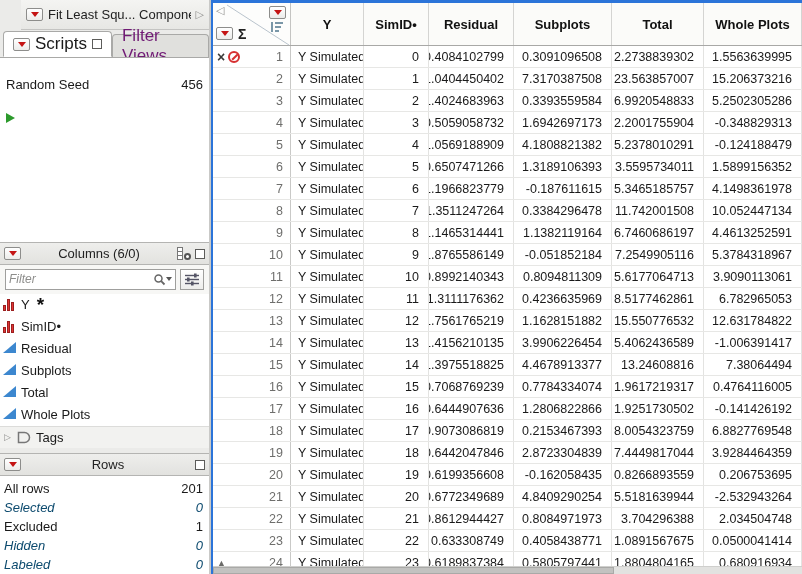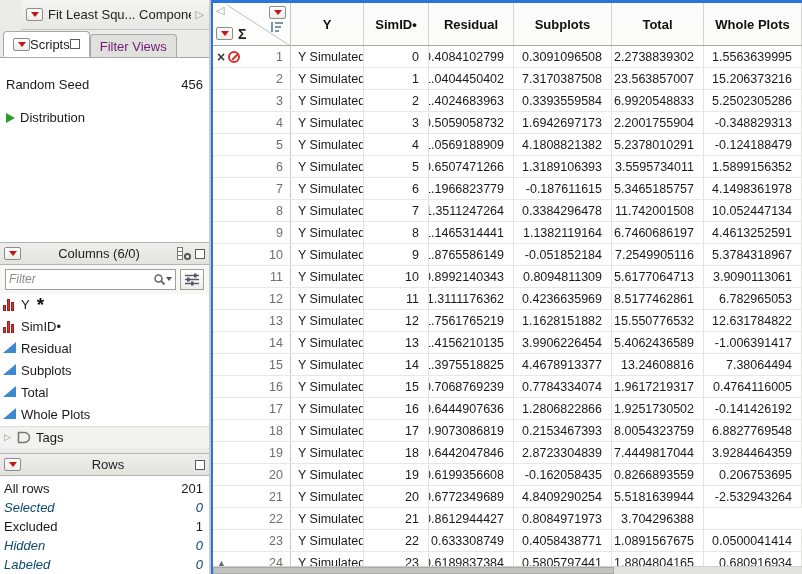--- a/index.html
+++ b/index.html
@@ -13,21 +13,21 @@
     background:linear-gradient(#f4f4f2,#e7e7e4); border-bottom:1px solid #c4c4c2; font-size:13px; color:#222;margin-left:21px; }
   .panel-title .title-text { white-space:nowrap; overflow:hidden; flex:1; }
   .disc-tri { color:#8f8f8d; font-size:11px; }
 
   .rtri-btn { width:17px; height:13px; background:linear-gradient(#ffffff,#ececea); border:1px solid #8d8d8b;
     border-radius:2px; display:inline-flex; align-items:center; justify-content:center; flex:none; }
   .rtri-btn i { width:0; height:0; border-left:4px solid transparent; border-right:4px solid transparent;
     border-top:5px solid #c41414; }
 
   .tabs { height:28px; display:flex; align-items:flex-end; padding-left:3px; background:#ebebe9; }
-  .tab { display:flex; align-items:center; font-size:13px; padding:4px 9px; border:1px solid #a9a9a7;
+  .tab { display:flex; align-items:center; gap:5px; font-size:17px; padding:4px 9px; border:1px solid #a9a9a7;
     border-radius:4px 4px 0 0; }
   .tab.active { background:#ffffff; border-bottom:1px solid #ffffff; height:26px; }
   .tab.inactive { background:#e0e0dd; color:#701a75; height:23px; border-bottom:none; }
   .sq-icon { width:10px; height:10px; border:1.5px solid #5c5c5a; background:#fff; flex:none; }
 
   .scripts-content { height:187px; background:#ffffff; border-top:1px solid #a9a9a7; padding:4px 4px; font-size:13px; }
   .script-row { display:flex; align-items:center; gap:5px; height:21px; padding:0 2px;margin-top:12px; }
   .script-row .lbl { flex:1; white-space:nowrap; overflow:hidden; }
   .script-row .val { text-align:right; }
   .play-tri { width:0; height:0; border-top:5px solid transparent; border-bottom:5px solid transparent;
@@ -131,21 +131,20 @@
       </div>
     </div>
 
     <div class="scripts-content" id="scripts-list">
         <div class="script-row">
           <span class="lbl">Random Seed</span>
           <span class="val">456</span>
         </div>
         <div class="script-row">
           <span class="play-tri"></span>
-          <span class="lbl">Distribution</span>
         </div>
       </div>
 
     <div class="section-header">
       <span class="rtri-btn">
           <i></i>
         </span>
       <span class="sec-title">Columns (6/0)</span>
       <span class="colgear-icon">
           <span class="col"></span>
@@ -548,20 +547,21 @@
         <div class="trow">
           <div class="cell statenum">
             <span class="state"></span>
             <span class="rownum">22</span>
           </div>
           <div class="cell txt">Y Simulated</div>
           <div class="cell num">21</div>
           <div class="cell num">0.8612944427</div>
           <div class="cell num">0.8084971973</div>
           <div class="cell num">3.704296388</div>
+          <div class="cell num">2.034504748</div>
         </div>
         <div class="trow">
           <div class="cell statenum">
             <span class="state"></span>
             <span class="rownum">23</span>
           </div>
           <div class="cell txt">Y Simulated</div>
           <div class="cell num">22</div>
           <div class="cell num">0.633308749</div>
           <div class="cell num">0.4058438771</div>

